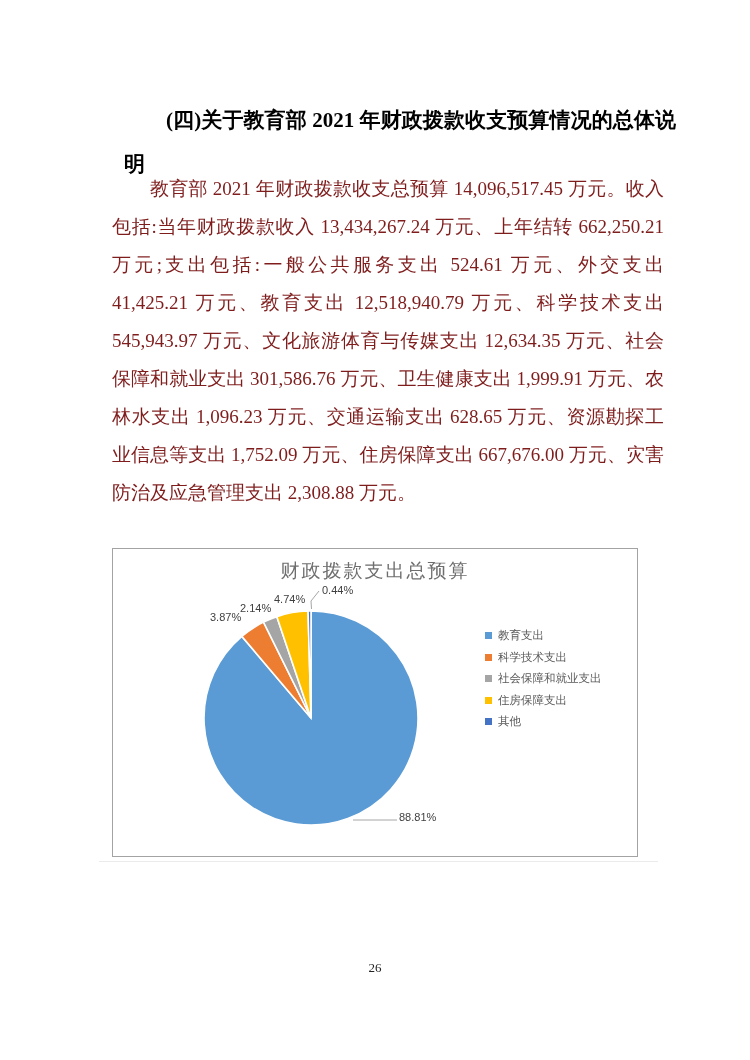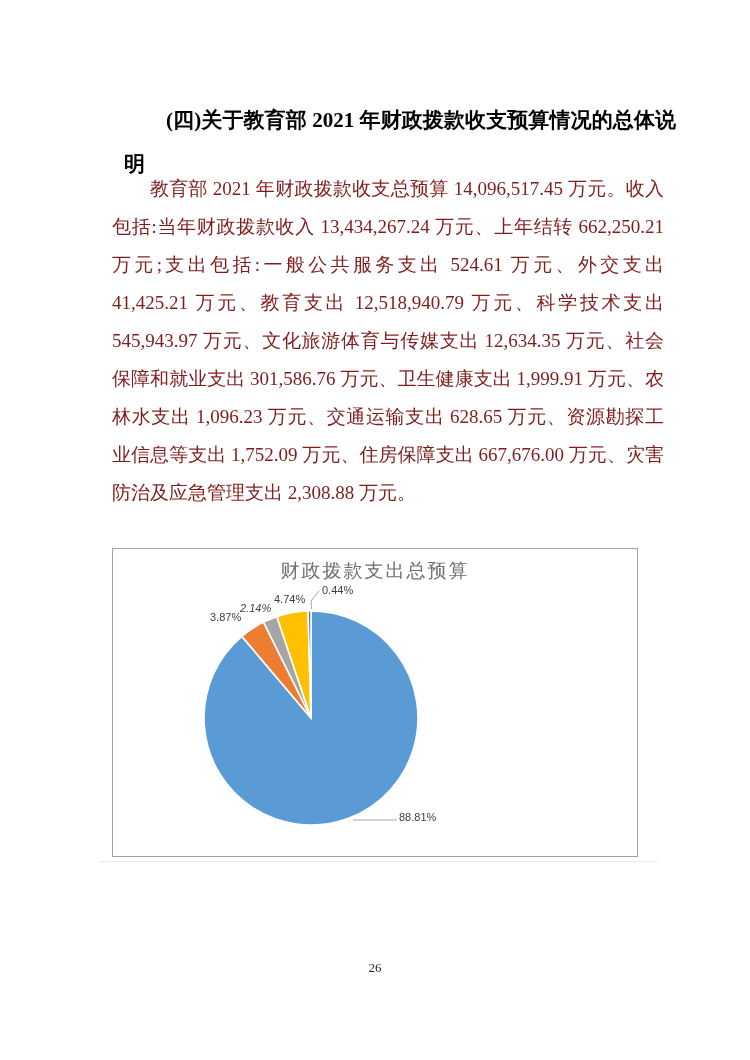--- a/index.html
+++ b/index.html
@@ -61,22 +61,44 @@
         <path d="M 198 169 L 128.82 87.38 A 107 107 0 0 1 150.50 73.12 Z" fill="#ED7D31" stroke="#ffffff" stroke-width="1.6"></path>
         <path d="M 198 169 L 150.50 73.12 A 107 107 0 0 1 163.79 67.62 Z" fill="#A5A5A5" stroke="#ffffff" stroke-width="1.6"></path>
         <path d="M 198 169 L 163.79 67.62 A 107 107 0 0 1 195.04 62.04 Z" fill="#FFC000" stroke="#ffffff" stroke-width="1.6"></path>
         <path d="M 198 169 L 195.04 62.04 A 107 107 0 0 1 198.00 62.00 Z" fill="#4472C4" stroke="#ffffff" stroke-width="1.6"></path>
         <polyline points="240,271 284,271" fill="none" stroke="#a6a6a6" stroke-width="1"></polyline>
         <polyline points="206,42 198,52 198.5,60" fill="none" stroke="#a6a6a6" stroke-width="1"></polyline>
       </svg>
     <div id="pct-labels">
         <div class="pct" style="left: 286px; top: 262px;">88.81%</div>
         <div class="pct" style="left: 97px; top: 62px;">3.87%</div>
-        <div class="pct" style="left: 127px; top: 53px; font-style: italic;">2.14%</div>
+        <div class="pct" style="left: 127px; top: 53px;">2.14%</div>
         <div class="pct" style="left: 161px; top: 44px;">4.74%</div>
         <div class="pct" style="left: 209px; top: 35px; text-align: right;">0.44%</div>
       </div>
+    <ul class="legend" id="legend">
+        <li>
+          <span class="swatch" style="background: rgb(91, 155, 213);"></span>
+          <span>教育支出</span>
+        </li>
+        <li>
+          <span class="swatch" style="background: rgb(237, 125, 49);"></span>
+          <span>科学技术支出</span>
+        </li>
+        <li>
+          <span class="swatch" style="background: rgb(165, 165, 165);"></span>
+          <span>社会保障和就业支出</span>
+        </li>
+        <li>
+          <span class="swatch" style="background: rgb(255, 192, 0);"></span>
+          <span>住房保障支出</span>
+        </li>
+        <li>
+          <span class="swatch" style="background: rgb(68, 114, 196);"></span>
+          <span>其他</span>
+        </li>
+      </ul>
   </figure>
 
   <div class="canvas-edge"></div>
 
   <div class="pagenum">26</div>
 </div>
 
 </body></html>

